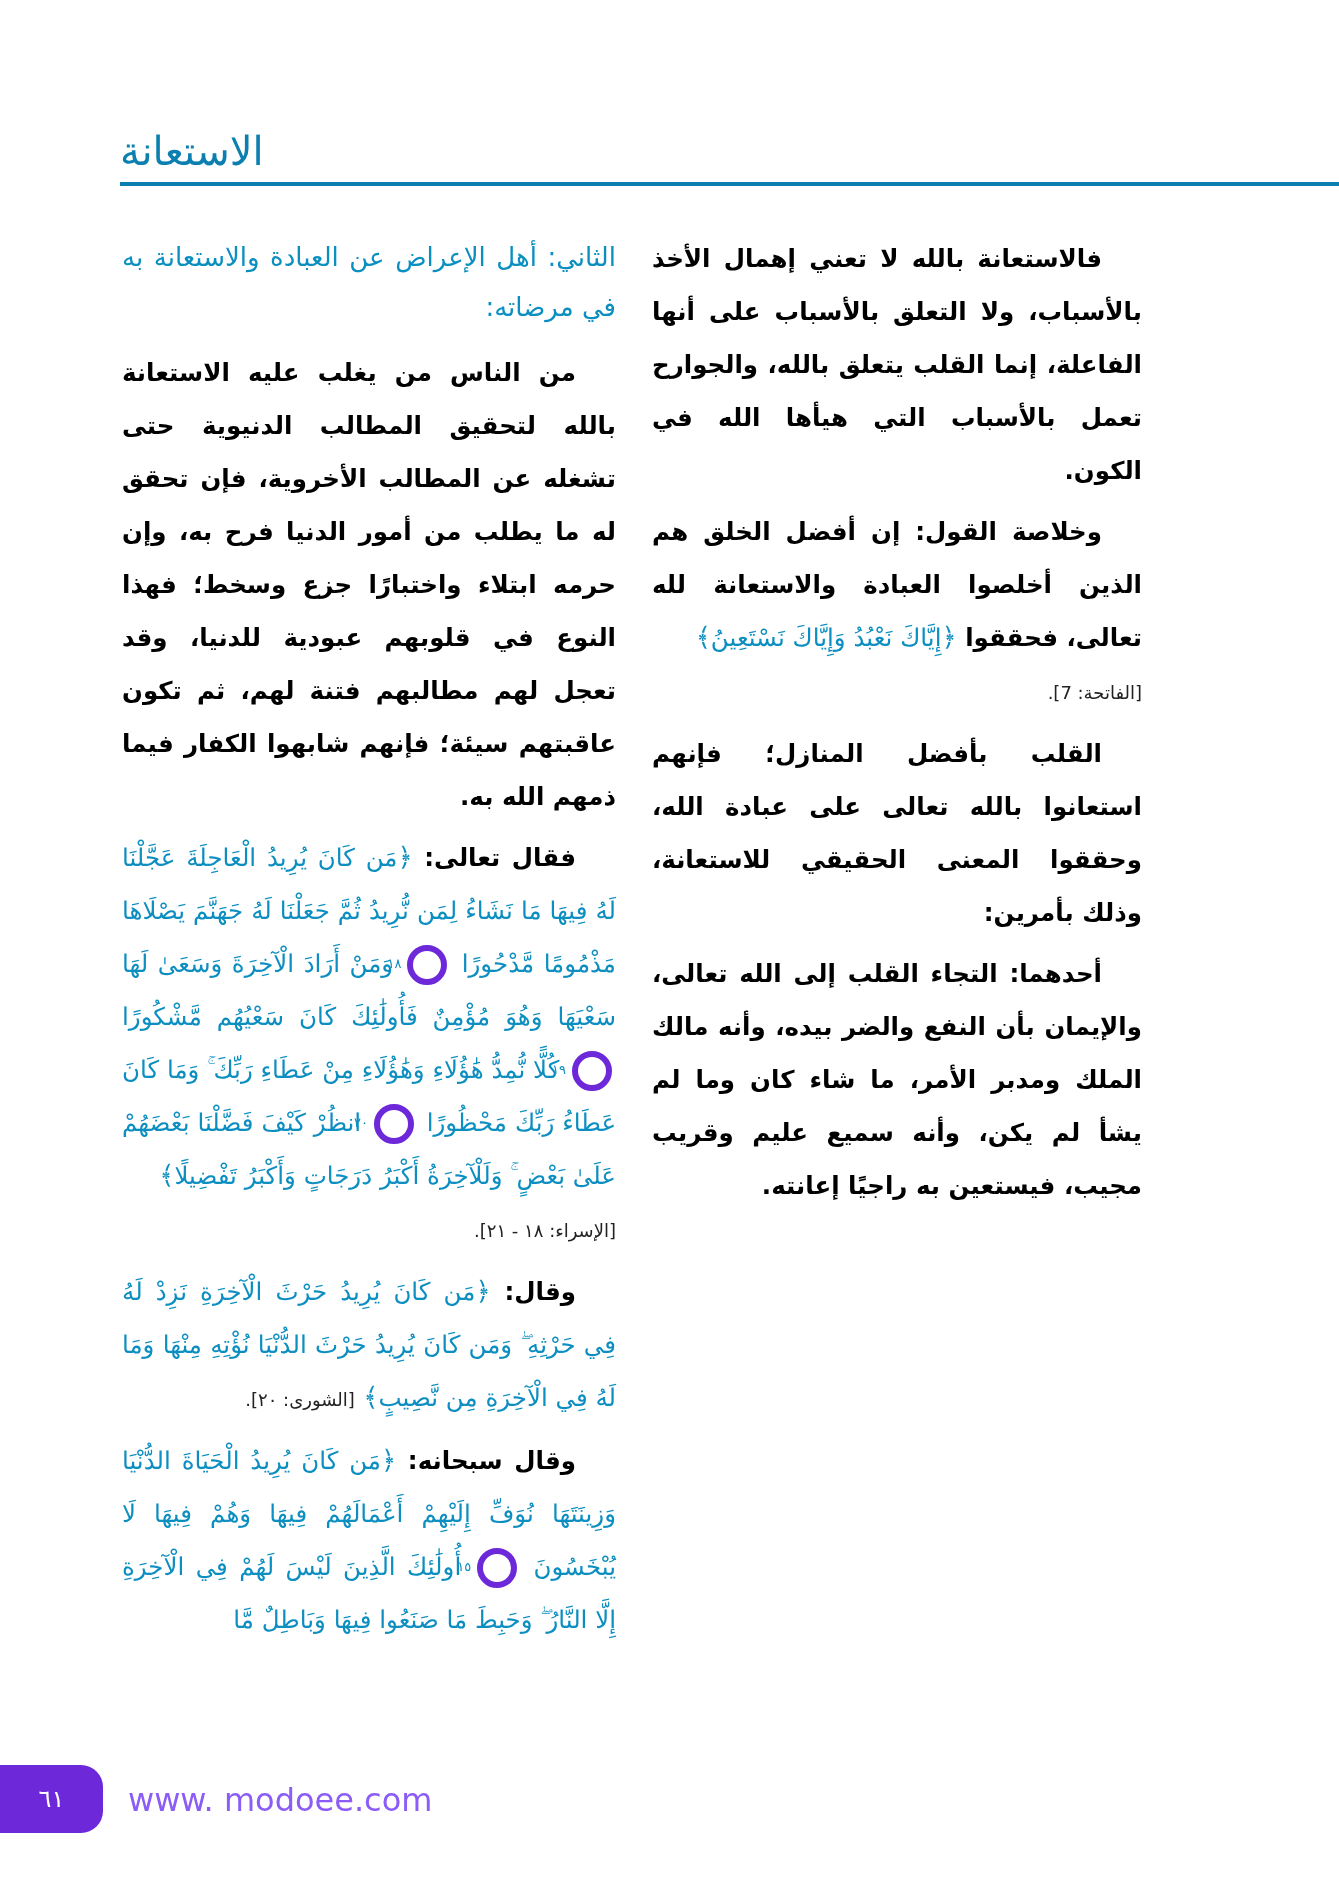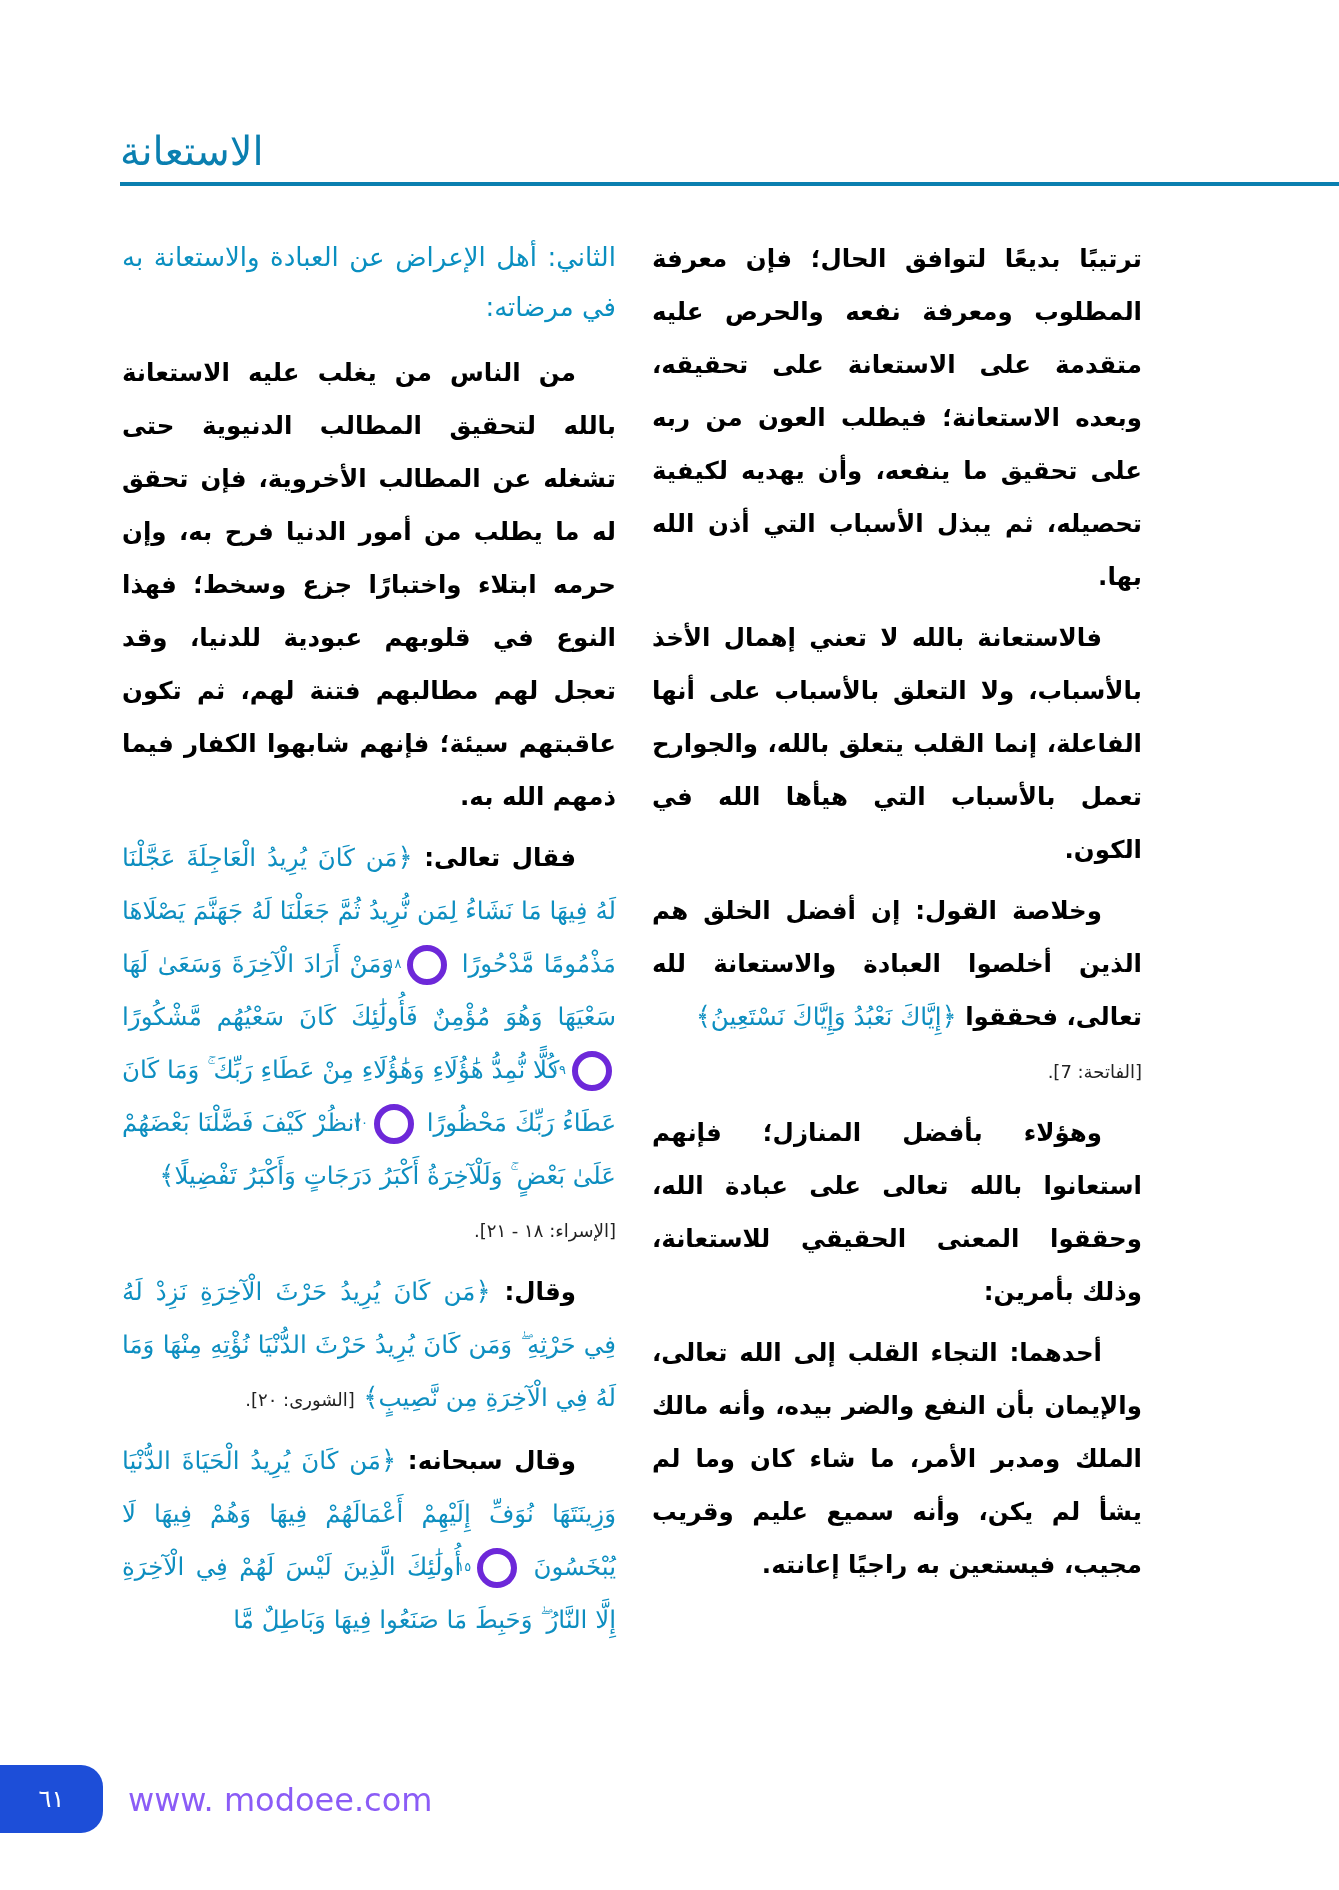--- a/index.html
+++ b/index.html
@@ -108,21 +108,21 @@
       top: 1765px;
       width: 600px;
       height: 70px;
     }
     .page-number-tab {
       position: absolute;
       left: 0;
       top: 0;
       width: 103px;
       height: 68px;
-      background: #1d4ed8;
+      background: #6d28d9;
       border-radius: 0 22px 22px 0;
       color: #ffffff;
       font-size: 24px;
       line-height: 68px;
       text-align: center;
       font-family: "DejaVu Sans", sans-serif;
     }
     .site-url {
       position: absolute;
       left: 128px;
@@ -136,29 +136,28 @@
   </style>
 </head>
 <body>
 
 <header class="page-header">
   <div class="running-title">الاستعانة</div>
   <div class="header-rule"></div>
 </header>
 
 <section class="column col-right">
-  <p class="para">ترتيبًا بديعًا لتوافق الحال؛ فإن معرفة المطلوب ومعرفة نفعه والحرص عليه متقدمة على الاستعانة على تحقيقه، وبعده الاستعانة؛ فيطلب العون من ربه على تحقيق ما ينفعه، وأن يهديه لكيفية تحصيله، ثم يبذل الأسباب التي أذن الله بها.</p>
   <p class="para indent">فالاستعانة بالله لا تعني إهمال الأخذ بالأسباب، ولا التعلق بالأسباب على أنها الفاعلة، إنما القلب يتعلق بالله، والجوارح تعمل بالأسباب التي هيأها الله في الكون.</p>
   <p class="para indent">
     <span>وخلاصة القول: إن أفضل الخلق هم الذين أخلصوا العبادة والاستعانة لله تعالى، فحققوا</span>
     <span class="bracket">﴿</span><span class="quran">إِيَّاكَ نَعْبُدُ وَإِيَّاكَ نَسْتَعِينُ</span><span class="bracket">﴾</span>
     <br>
     <span class="citation">[الفاتحة: 7].</span>
   </p>
-  <p class="para indent">وهؤلاء بأفضل المنازل؛ فإنهم استعانوا بالله تعالى على عبادة الله، وحققوا المعنى الحقيقي للاستعانة، وذلك بأمرين:</p>
+  <p class="para indent">القلب بأفضل المنازل؛ فإنهم استعانوا بالله تعالى على عبادة الله، وحققوا المعنى الحقيقي للاستعانة، وذلك بأمرين:</p>
   <p class="para indent">أحدهما: التجاء القلب إلى الله تعالى، والإيمان بأن النفع والضر بيده، وأنه مالك الملك ومدبر الأمر، ما شاء كان وما لم يشأ لم يكن، وأنه سميع عليم وقريب مجيب، فيستعين به راجيًا إعانته.</p>
 </section>
 
 <section class="column col-left">
   <h2 class="subheading">الثاني: أهل الإعراض عن العبادة والاستعانة به في مرضاته:</h2>
   <p class="para indent">من الناس من يغلب عليه الاستعانة بالله لتحقيق المطالب الدنيوية حتى تشغله عن المطالب الأخروية، فإن تحقق له ما يطلب من أمور الدنيا فرح به، وإن حرمه ابتلاء واختبارًا جزع وسخط؛ فهذا النوع في قلوبهم عبودية للدنيا، وقد تعجل لهم مطالبهم فتنة لهم، ثم تكون عاقبتهم سيئة؛ فإنهم شابهوا الكفار فيما ذمهم الله به.</p>
 
   <p class="para indent">
     <span>فقال تعالى:</span>
     <span class="bracket">﴿</span><span class="quran">مَن كَانَ يُرِيدُ الْعَاجِلَةَ عَجَّلْنَا لَهُ فِيهَا مَا نَشَاءُ لِمَن نُّرِيدُ ثُمَّ جَعَلْنَا لَهُ جَهَنَّمَ يَصْلَاهَا مَذْمُومًا مَّدْحُورًا</span>

